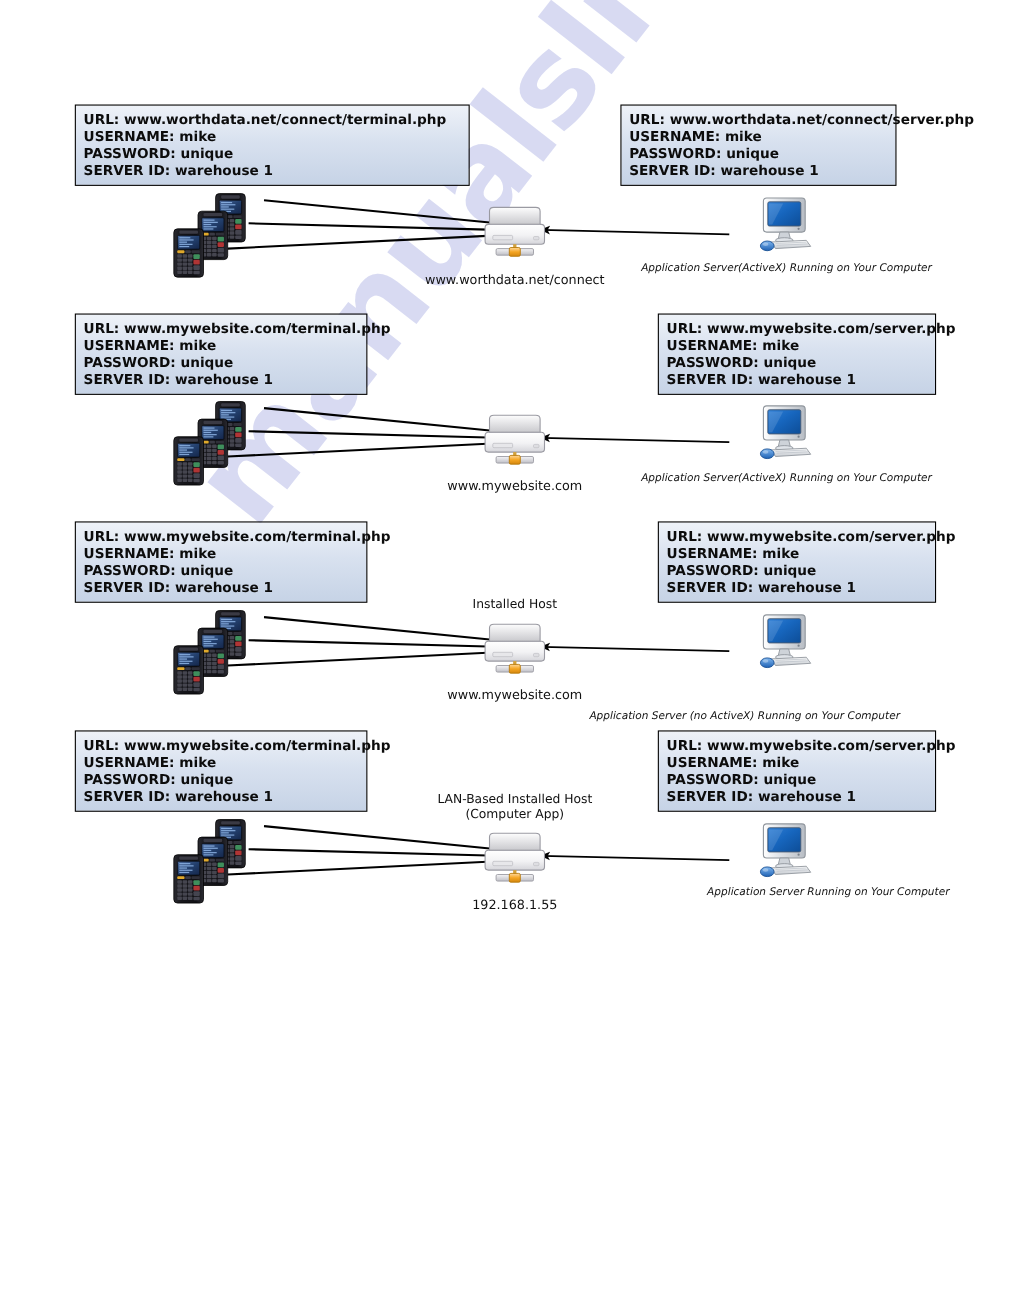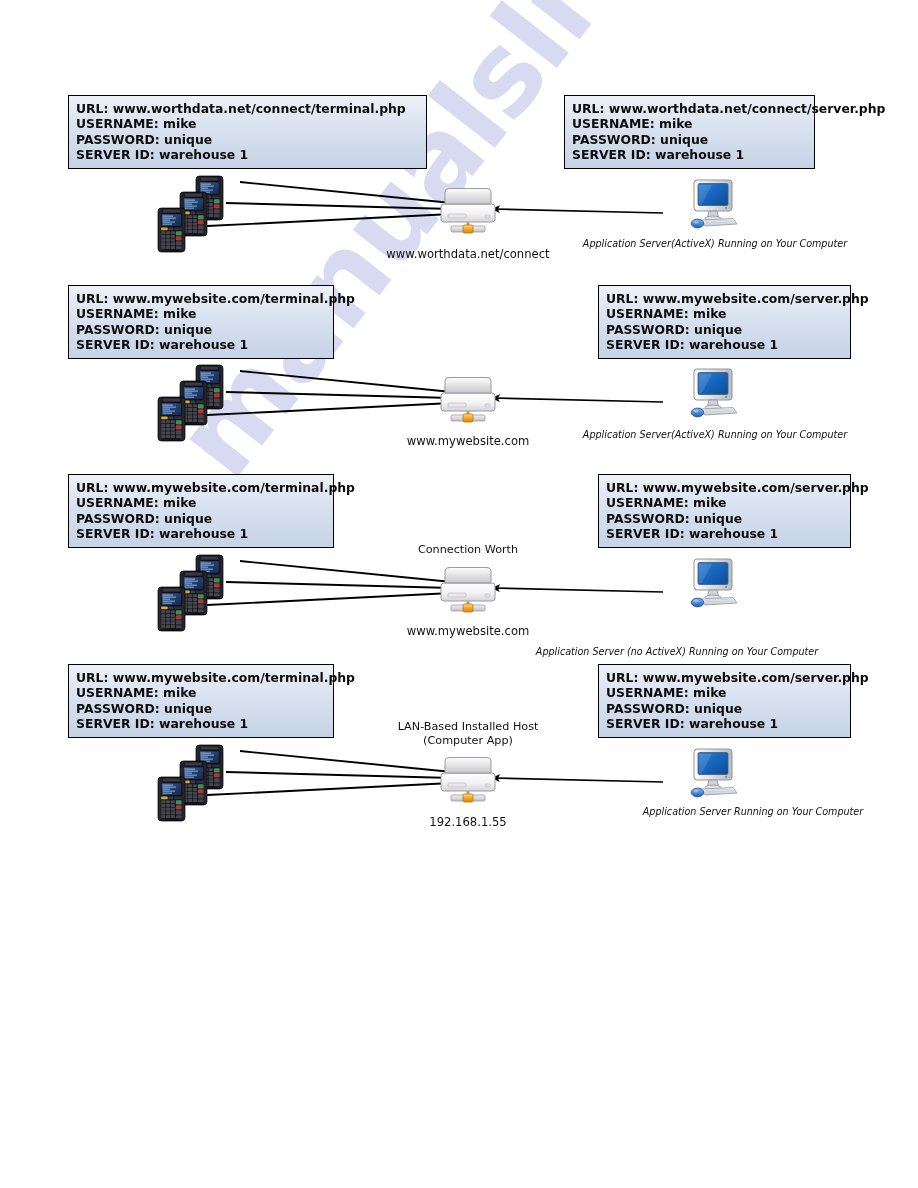--- a/index.html
+++ b/index.html
@@ -355,21 +355,21 @@
     <div class="cred-line">SERVER ID: warehouse 1</div>
   </div>
 
   <div class="cred-box" style="left:598px; top:474px; width:253px;">
     <div class="cred-line">URL: www.mywebsite.com/server.php</div>
     <div class="cred-line">USERNAME: mike</div>
     <div class="cred-line">PASSWORD: unique</div>
     <div class="cred-line">SERVER ID: warehouse 1</div>
   </div>
 
-  <div class="host-title" style="left:348px; top:543px; width:240px;">Connection Worth</div>
+  <div class="host-title" style="left:348px; top:543px; width:240px;">Installed Host</div>
   <div class="host-url" style="left:348px; top:624px; width:240px;">www.mywebsite.com</div>
   <div class="pc-caption" style="left:528px; top:618px; width:298px;margin-top:28px;">Application Server (no ActiveX) Running on Your Computer</div>
 
   <div class="cred-box" style="left:68px; top:664px; width:266px;">
     <div class="cred-line">URL: www.mywebsite.com/terminal.php</div>
     <div class="cred-line">USERNAME: mike</div>
     <div class="cred-line">PASSWORD: unique</div>
     <div class="cred-line">SERVER ID: warehouse 1</div>
   </div>
 

